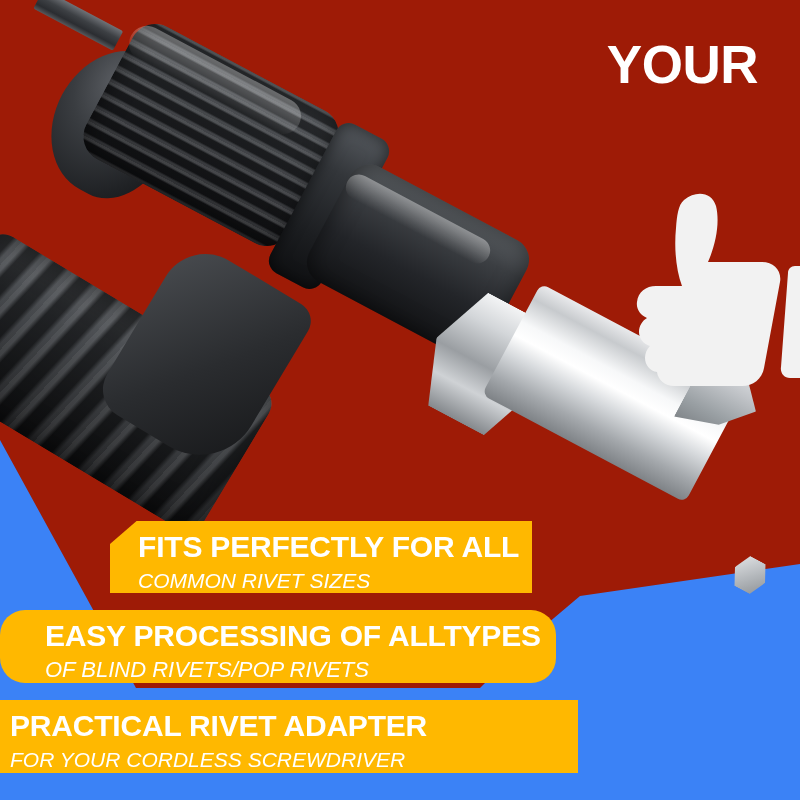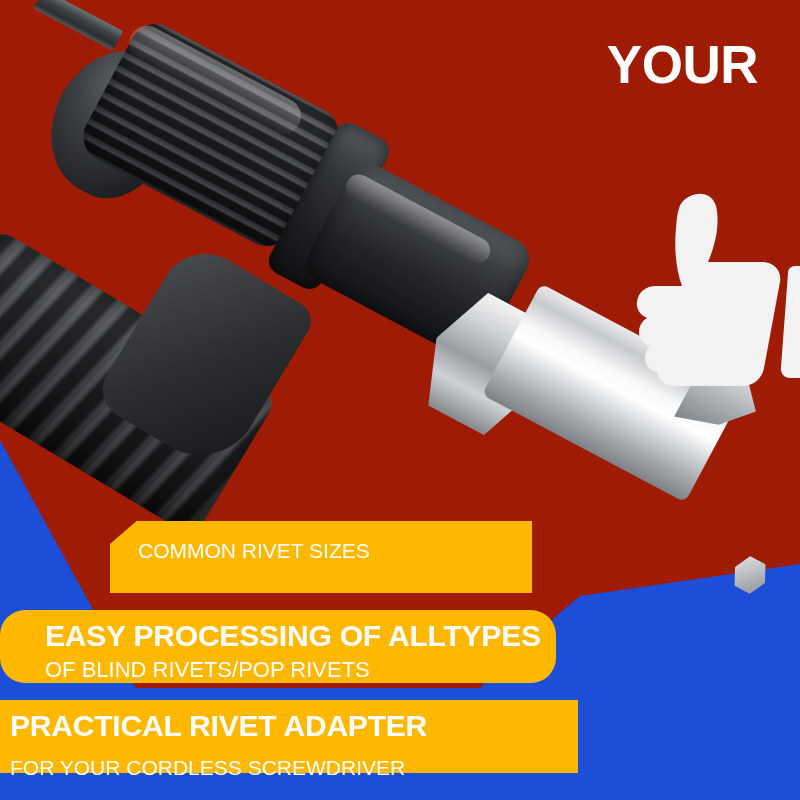--- a/index.html
+++ b/index.html
@@ -9,21 +9,21 @@
   }
   body {
     font-family: "Liberation Sans", sans-serif;
   }
 
   #ad {
     position: relative;
     width: 800px;
     height: 800px;
     overflow: hidden;
-    background: #1d4ed8;
+    background: #3b82f6;
   }
 
   
   .red-field {
     position: absolute;
     inset: 0;
     background: #9e1b06;
     clip-path: polygon(0% 0%, 100% 0%, 100% 70.5%, 72.5% 74.5%,
                        66% 80%, 60% 86%, 17% 86%, 0% 55%);
   }
@@ -220,20 +220,21 @@
     font-weight: 700;
     text-transform: uppercase;
     letter-spacing: -0.2px;
     line-height: 1.0;
   }
   .banner .b-sub {
     display: block;
     font-weight: 400;
     text-transform: uppercase;
     line-height: 1.0;
+    font-style: italic;
   }
 
   #banner-1 {
     left: 110px; top: 521px;
     width: 422px; height: 72px;
     padding: 11px 0 0 28px;
     clip-path: polygon(6.3% 0%, 100% 0%, 100% 100%, 0% 100%, 0% 32%);
   }
   #banner-1 .b-title { font-size: 30px; }
   #banner-1 .b-sub   { font-size: 21px; margin-top: 8px; }
@@ -246,21 +247,21 @@
   }
   #banner-2 .b-title { font-size: 30px; }
   #banner-2 .b-sub   { font-size: 22px; margin-top: 8px; }
 
   #banner-3 {
     left: 0px; top: 700px;
     width: 578px; height: 73px;
     padding: 11px 0 0 10px;
   }
   #banner-3 .b-title { font-size: 30px; }
-  #banner-3 .b-sub   { font-size: 21px; margin-top: 16px; }
+  #banner-3 .b-sub   { font-size: 21px; margin-top: 8px; }
 </style>
 </head>
 <body>
 
 <div id="ad">
 
   <div class="red-field"></div>
 
   <div class="tool">
     <div class="bit"></div>
@@ -308,20 +309,21 @@
         L 205 88
         L 205 200
         L 178 200
         C 172 200, 168 195, 169 189
         L 176 95
         C 176 91, 179 88, 183 88 Z"></path>
     </svg>
   </div>
 
   <div class="banner" id="banner-1">
+    <span class="b-title">FITS PERFECTLY FOR ALL</span>
     <span class="b-sub">COMMON RIVET SIZES</span>
   </div>
 
   <div class="banner" id="banner-2">
     <span class="b-title">EASY PROCESSING OF ALLTYPES</span>
     <span class="b-sub">OF BLIND RIVETS/POP RIVETS</span>
   </div>
 
   <div class="banner" id="banner-3">
     <span class="b-title">PRACTICAL RIVET ADAPTER</span>

